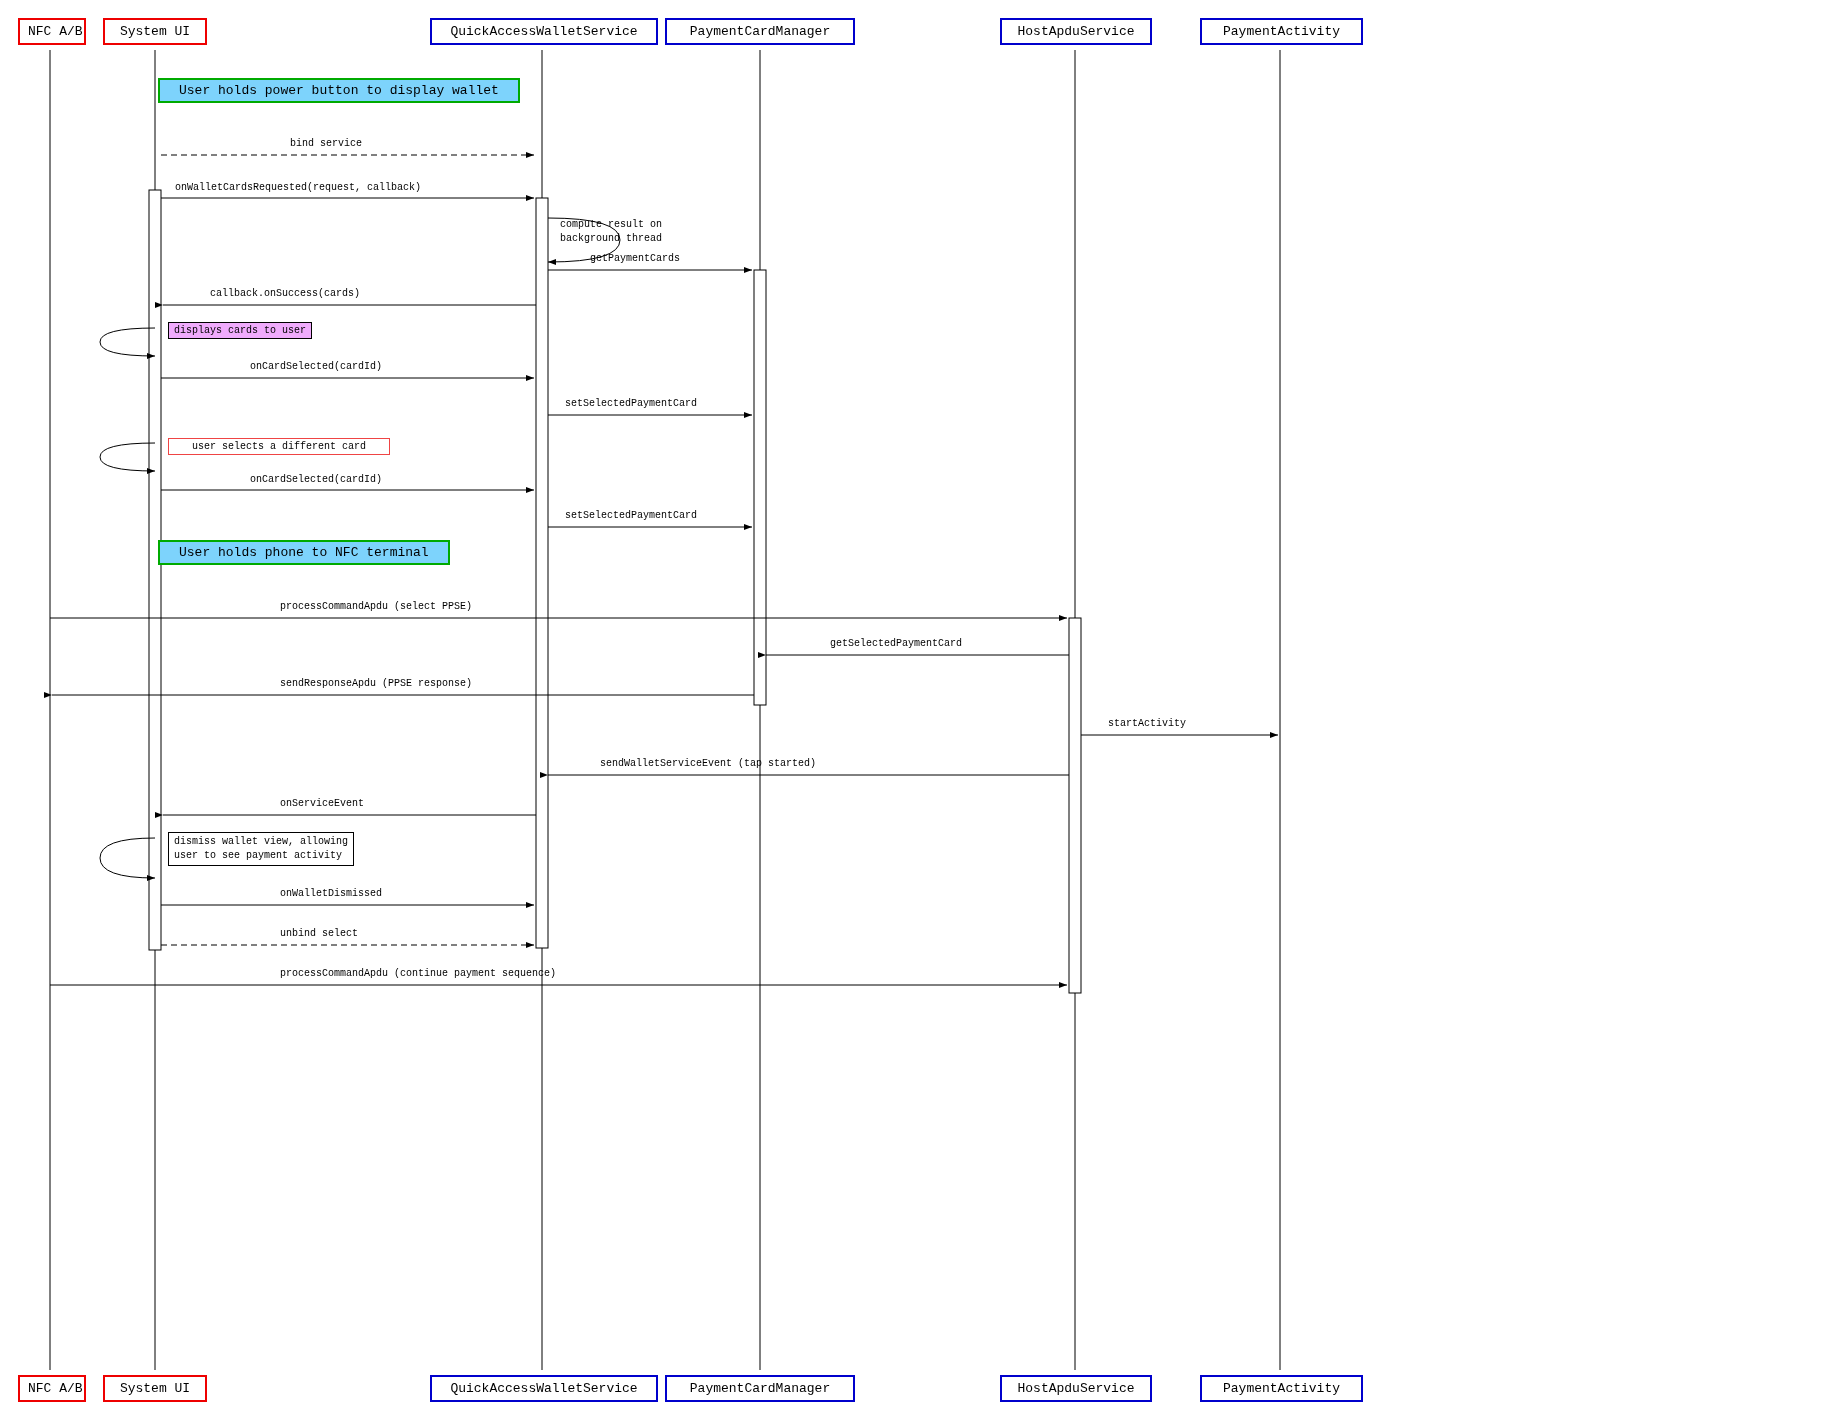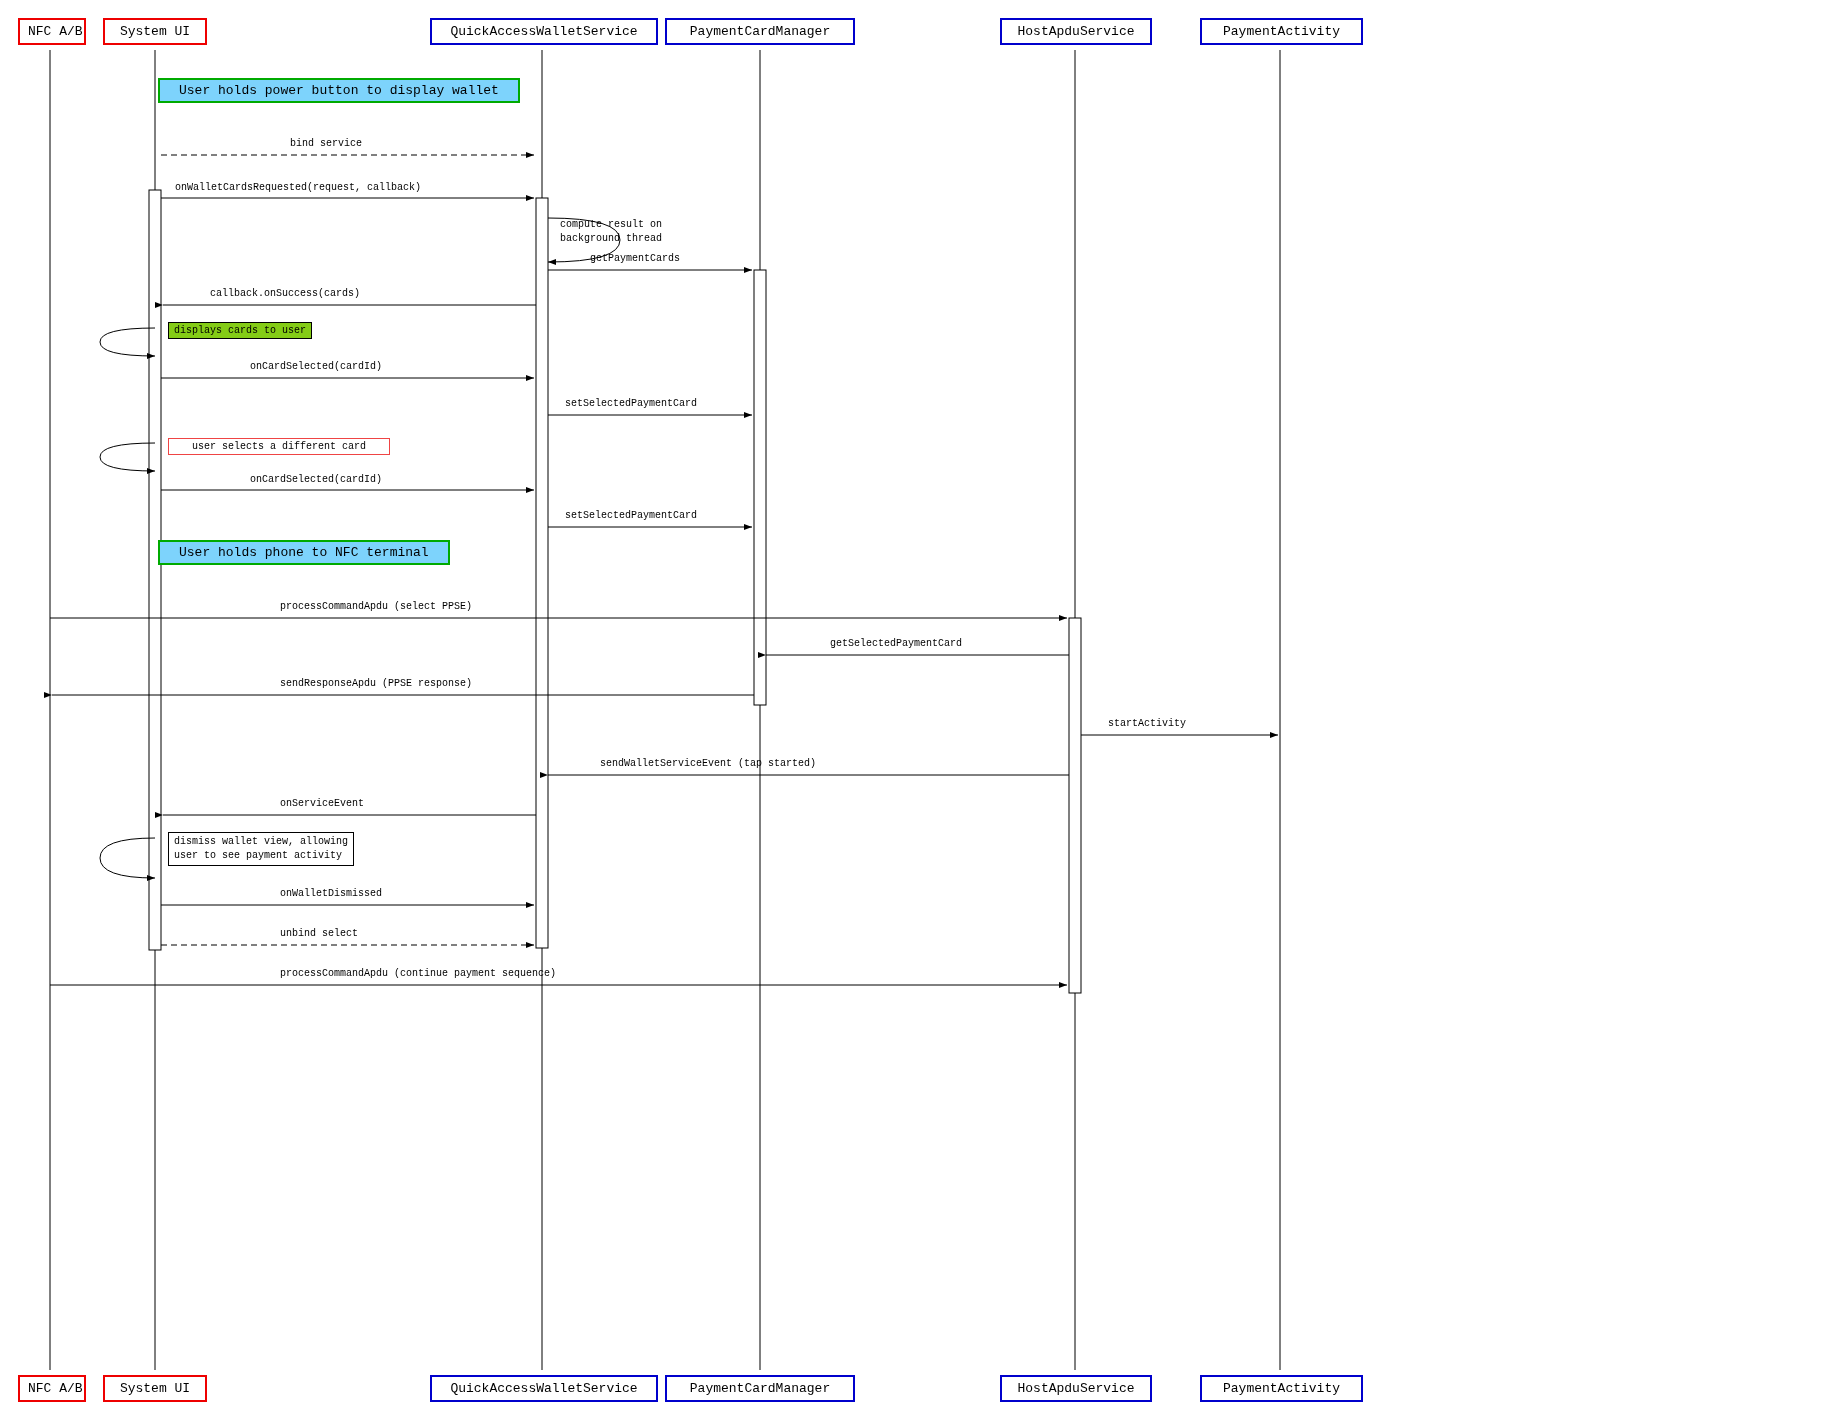--- a/index.html
+++ b/index.html
@@ -190,21 +190,21 @@
   <div class="msg-label" style="left:290px; top:138px;">bind service</div>
 
   <div class="msg-label" style="left:175px; top:182px;">onWalletCardsRequested(request, callback)</div>
 
   <div class="msg-label" style="left:560px; top:218px; line-height:1.4;">compute result on<br>background thread</div>
 
   <div class="msg-label" style="left:590px; top:253px;">getPaymentCards</div>
 
   <div class="msg-label" style="left:210px; top:288px;">callback.onSuccess(cards)</div>
 
-  <div class="msg-label" style="left:168px; top:322px; border:1px solid #000; padding:2px 5px; background:#84cc16;">displays cards to user</div>
+  <div class="msg-label" style="left:168px; top:322px; border:1px solid #000; padding:2px 5px; background:#f0abfc;">displays cards to user</div>
 
   <div class="msg-label" style="left:250px; top:361px;">onCardSelected(cardId)</div>
 
   <div class="msg-label" style="left:565px; top:398px;">setSelectedPaymentCard</div>
 
   <div class="msg-label" style="left:168px; top:438px; border:1px solid #ef4444; padding:2px 23px; background:#fff;">user selects a different card</div>
 
   <div class="msg-label" style="left:250px; top:474px;">onCardSelected(cardId)</div>
 
   <div class="msg-label" style="left:565px; top:510px;">setSelectedPaymentCard</div>

